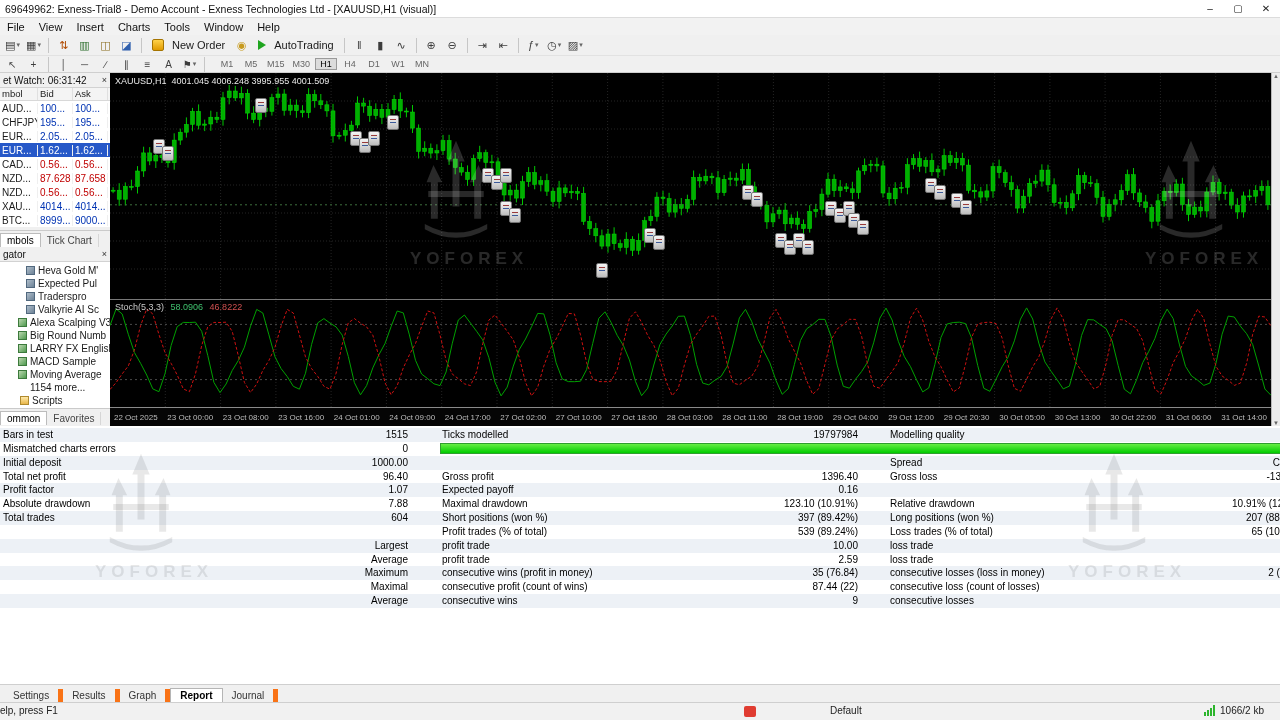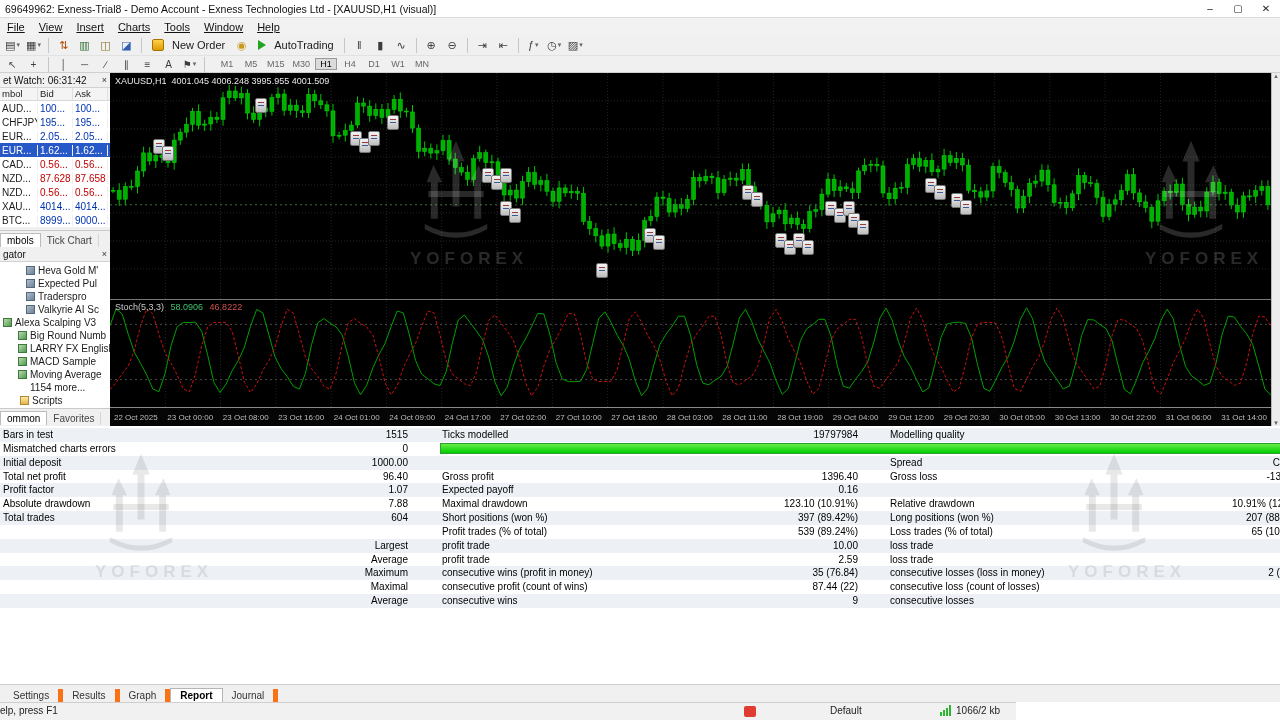--- a/index.html
+++ b/index.html
@@ -9,21 +9,21 @@
 
   
   #titlebar{position:absolute;left:0;top:0;width:1280px;height:18px;background:#ffffff;
             border-bottom:1px solid #dcdcdc;display:flex;align-items:center;font-size:10.5px;padding-left:5px;box-sizing:border-box;}
   #titlebar .title{flex:1;white-space:nowrap;overflow:hidden;color:#111;}
   .wbtn{width:28px;height:17px;display:flex;align-items:center;justify-content:center;font-size:10px;color:#222;}
 
   
   #menubar{position:absolute;left:0;top:18px;width:1280px;height:17px;background:#f2f2f2;
            border-bottom:1px solid #e0e0e0;display:flex;align-items:center;font-size:11px;}
-  .menu-item{padding:0 7px;color:#111;text-decoration:underline;}
+  .menu-item{padding:0 7px;color:#111;}
 
   
   #toolbar1{position:absolute;left:0;top:35px;width:1280px;height:21px;background:#f0f0f0;
             border-bottom:1px solid #e2e2e2;display:flex;align-items:center;padding-left:2px;box-sizing:border-box;}
   #toolbar2{position:absolute;left:0;top:56px;width:1280px;height:17px;background:#f0f0f0;
             border-bottom:1px solid #cfcfcf;display:flex;align-items:center;padding-left:2px;box-sizing:border-box;}
   .icon-btn{min-width:19px;height:17px;display:flex;align-items:center;justify-content:center;
             font-size:11px;color:#3d3d3d;margin:0 1px;}
   #toolbar2 .icon-btn{font-size:10px;height:14px;}
   .dd::after{content:"▾";font-size:7px;color:#666;margin-left:1px;}
@@ -97,21 +97,21 @@
   .c2l{left:442px;} .c2v{left:600px;width:258px;text-align:right;}
   .c3l{left:890px;} .c3v{left:1046px;width:260px;text-align:right;}
   .qbar{position:absolute;left:440px;top:1px;width:842px;height:11px;
         background:linear-gradient(#66ee44,#00cc00);border:1px solid #2f9e2f;box-sizing:border-box;}
 
   
   #bottomtabs{position:absolute;left:0;top:684px;width:1280px;height:18px;background:#f0f0f0;
               border-top:1px solid #cfcfcf;display:flex;align-items:flex-end;padding-left:4px;box-sizing:border-box;font-size:10px;}
   .btab{padding:1px 9px;color:#333;border-right:5px solid #f97316;}
   .btab.active{background:#fff;border:1px solid #b5b5b5;border-bottom:none;font-weight:bold;color:#000;}
-  #statusbar{position:absolute;left:0;top:702px;width:1016px;height:18px;background:#f1f1f1;
+  #statusbar{position:absolute;left:0;top:702px;width:1280px;height:18px;background:#f1f1f1;
              border-top:1px solid #cfcfcf;font-size:10px;color:#222;}
   #sb-help{position:absolute;left:0;top:2px;}
   #sb-alert{position:absolute;left:744px;top:3px;width:12px;height:11px;background:#e03c31;border-radius:2px;}
   #sb-profile{position:absolute;left:830px;top:2px;}
   #sb-right{position:absolute;right:16px;top:2px;display:flex;align-items:flex-end;gap:5px;}
   .bars{display:flex;align-items:flex-end;gap:1px;height:11px;}
   .bars i{display:block;width:2px;background:#2db52d;}
 </style>
 </head>
 <body>
@@ -267,21 +267,21 @@
           <span>Expected Pul</span>
         </div>
         <div class="nav-item" style="padding-left: 26px;">
           <span class="nic ea"></span>
           <span>Traderspro</span>
         </div>
         <div class="nav-item" style="padding-left: 26px;">
           <span class="nic ea"></span>
           <span>Valkyrie AI Sc</span>
         </div>
-        <div class="nav-item" style="padding-left: 3px;">
+        <div class="nav-item" style="padding-left: 18px;">
           <span class="nic ea2"></span>
           <span>Alexa Scalping V3</span>
         </div>
         <div class="nav-item" style="padding-left: 18px;">
           <span class="nic ea2"></span>
           <span>Big Round Numb</span>
         </div>
         <div class="nav-item" style="padding-left: 18px;">
           <span class="nic ea2"></span>
           <span>LARRY FX English</span>

